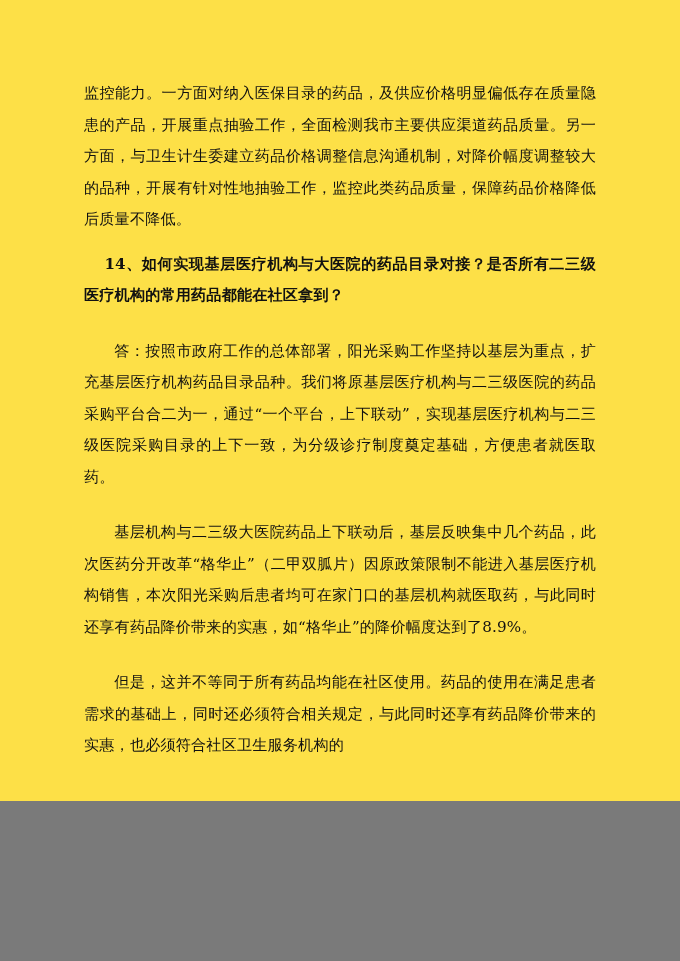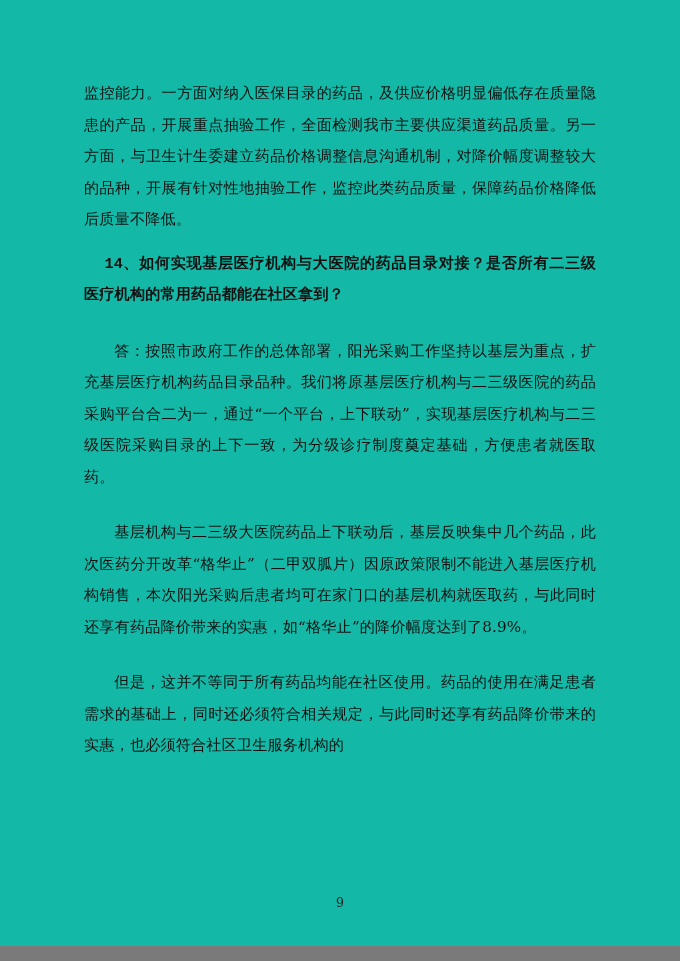--- a/index.html
+++ b/index.html
@@ -2,22 +2,22 @@
 <html><head>
 <meta charset="utf-8">
 <style>
   html, body {
     margin: 0;
     padding: 0;
     background: #7a7a7a;
   }
   .page {
     width: 680px;
-    height: 946px;
-    background: #14b8a6;
+    height: 801px;
+    background: #fde047;
     position: relative;
     box-sizing: border-box;
     overflow: hidden;
     font-family: "DejaVu Serif", "Liberation Serif", serif;
     color: #111;
   }
   .content {
     position: absolute;
     left: 84px;
     top: 78px;
@@ -33,21 +33,20 @@
   }
   p.indent {
     text-indent: 2em;
     margin-top: 24px;
   }
   p.heading {
     font-weight: bold;
     text-indent: 0;
     margin-top: 13px;
     margin-bottom: 10px;
-    font-family: Liberation Mono, monospace;
   }
   p.heading-first {
     text-indent: 1.35em;
   }
   .body-block {
     margin-top: 0;
   }
   .page-number {
     position: absolute;
     left: 0;

